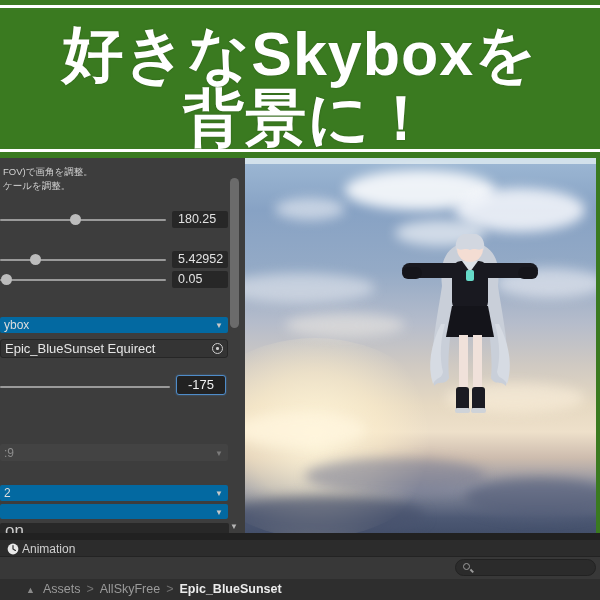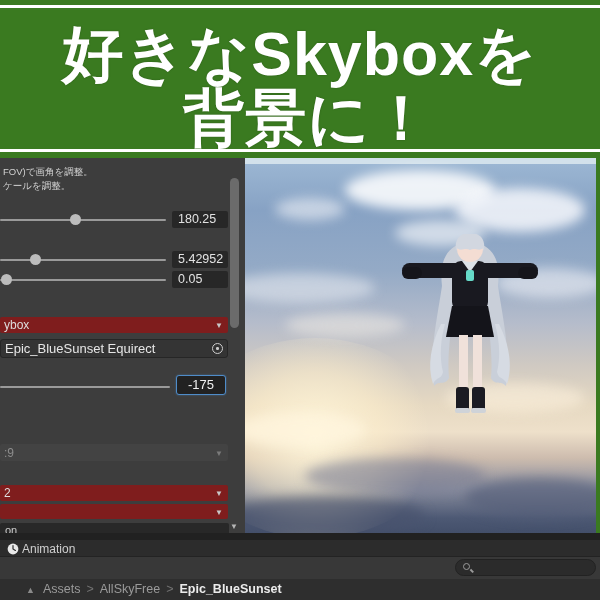--- a/index.html
+++ b/index.html
@@ -25,41 +25,41 @@
   #panel { position:absolute; left:0; top:0; width:245px; height:382px; background:#3d3d3d; }
   .help { position:absolute; left:3px; color:#d2d2d2; font-size:9.5px; white-space:nowrap; }
 
   .srow { position:absolute; left:0; width:228px; height:17px; }
   .track { position:absolute; left:0; top:8px; height:2px; background:#9a9a9a; border-radius:1px; }
   .handle { position:absolute; top:3px; width:11px; height:11px; border-radius:50%; background:#bcbcbc; }
   .vbox { position:absolute; left:172px; top:0; width:56px; height:17px; background:#272727;
     border-radius:2px; color:#e2e2e2; font-size:12.5px; line-height:17px; padding-left:6px;
     overflow:hidden; white-space:nowrap; }
 
-  .dropdown { position:absolute; left:0; width:228px; background:#7f1d1d; border-radius:2px;
+  .dropdown { position:absolute; left:0; width:228px; background:#0369a1; border-radius:2px;
     color:#dedede; font-size:12px; }
   .dropdown .dd-label { position:absolute; left:4px; top:50%; transform:translateY(-50%); white-space:nowrap; }
   .dd-arrow { position:absolute; right:5px; top:50%; transform:translateY(-50%); font-size:8px; color:#c8c8c8; }
   .dropdown.disabled { background:#434343; color:#8d8d8d; }
   .dropdown.disabled .dd-arrow { color:#7a7a7a; }
 
   #texture-field { position:absolute; left:0; width:228px; height:19px; background:#343434;
     border:1px solid #262626; border-radius:3px; color:#e6e6e6; font-size:13px; }
   #texture-field .tf-label { position:absolute; left:4px; top:1px; white-space:nowrap; }
   .picker-icon { position:absolute; right:4px; top:3px; width:11px; height:11px; border:1.5px solid #cfcfcf;
     border-radius:50%; }
   .picker-icon::after { content:""; position:absolute; left:3px; top:3px; width:2.5px; height:2.5px;
     background:#cfcfcf; border-radius:50%; }
 
   #rot-input { position:absolute; left:176px; width:50px; height:20px; background:#222;
     border:1px solid #4f8cc9; border-radius:3px; color:#f0f0f0; font-size:13px;
     text-align:center; line-height:18px; box-shadow:0 0 2px rgba(79,140,201,.6); }
 
   #partial-row { position:absolute; left:0; width:229px; height:15px; background:#282828;
-    border-radius:2px 2px 0 0; color:#cccccc; font-size:11px; line-height:15px; padding-left:5px; }
+    border-radius:2px 2px 0 0; color:#cccccc; font-size:17px; line-height:15px; padding-left:5px; }
 
   
   #scrollbar { position:absolute; left:229px; top:0; width:12px; height:382px; }
   #scroll-thumb { position:absolute; left:1px; top:20px; width:9px; height:150px; background:#6b6b6b; border-radius:5px; }
   #scroll-down { position:absolute; left:1px; top:364px; font-size:8px; color:#b5b5b5; }
 
   
   #scene { position:absolute; left:245px; top:0; width:351px; height:375px; overflow:hidden;
     background:linear-gradient(180deg,#9db8d4 0%,#87a2c4 14%,#94aac6 30%,#b5bccb 44%,
       #cfc9c2 55%,#e6d9c2 66%,#eee0ca 73%,#cdbcae 80%,#8b8fa0 88%,#4d5974 96%,#434f6a 100%); }

